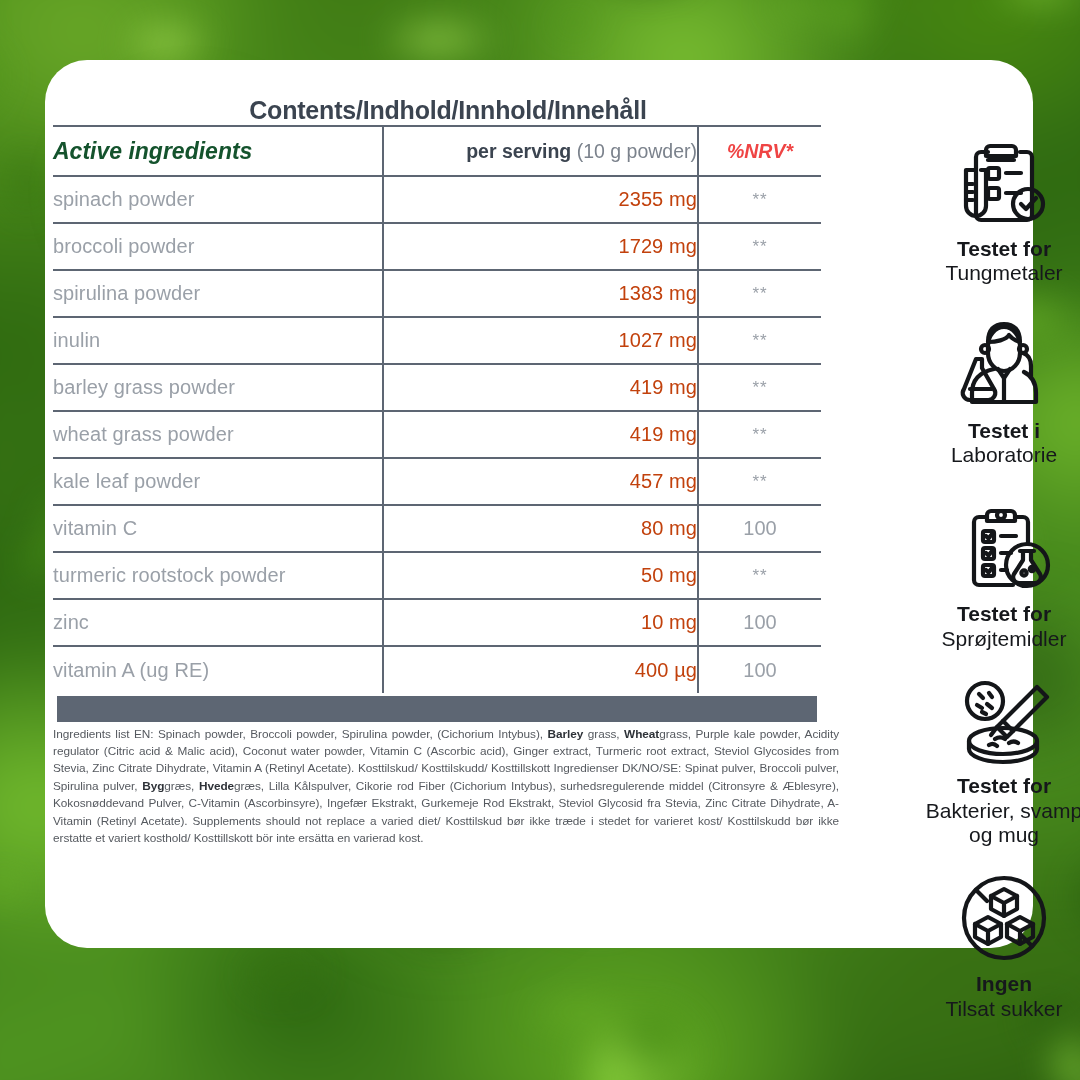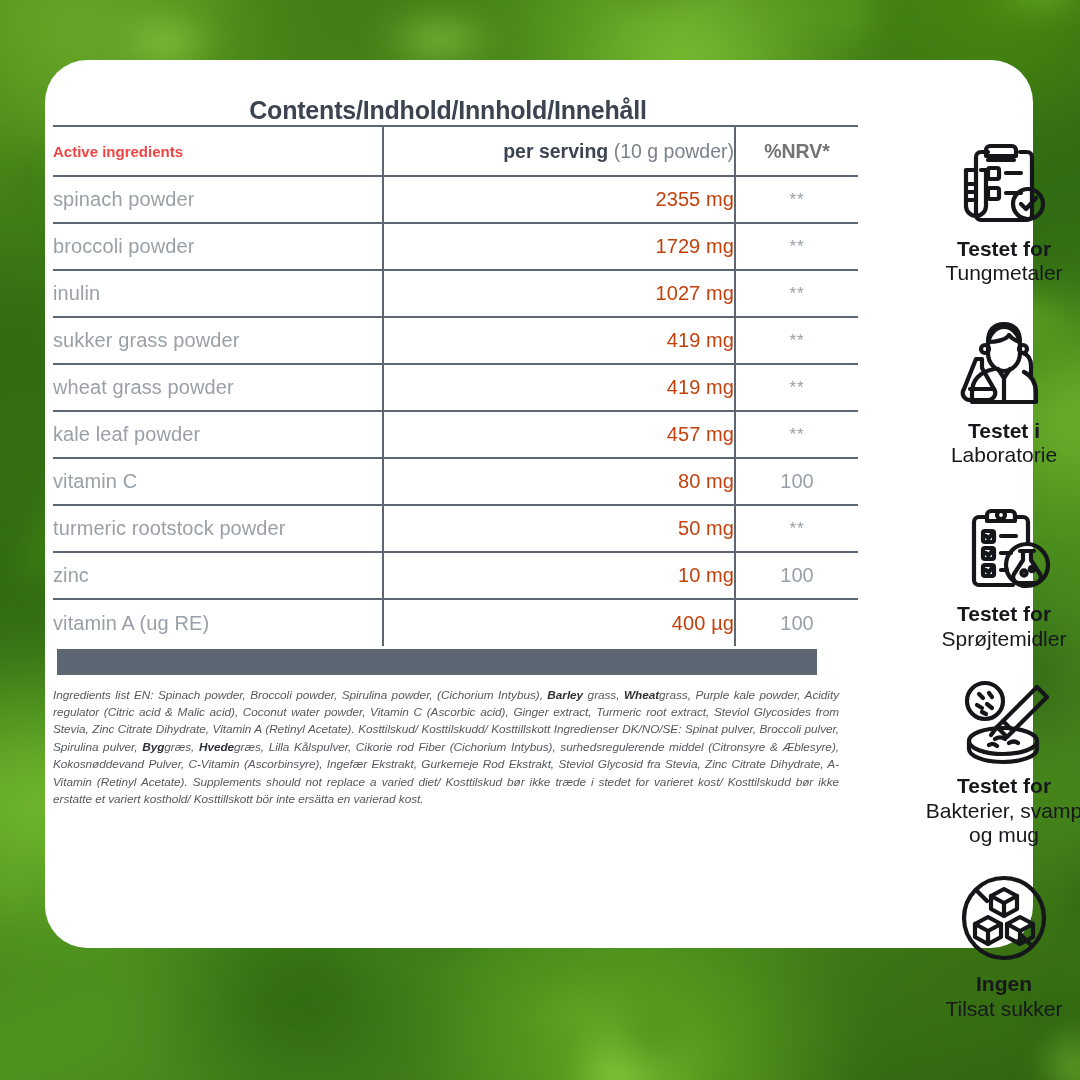--- a/index.html
+++ b/index.html
@@ -64,33 +64,33 @@
 
   table.nutri { border-collapse:collapse; width:768px; margin-left:0; table-layout:fixed; }
 
   table.nutri td, table.nutri th {
     border-top:2.5px solid #5d6673;
     padding:0;
     vertical-align:middle;
   }
 
   .c-name  { width:330px; }
-  .c-value { width:352px; border-left:2.5px solid #5d6673; }
+  .c-value { width:315px; border-left:2.5px solid #5d6673; }
   .c-nrv   { width:123px; border-left:2.5px solid #5d6673; }
 
   thead th { height:50px; }
 
   .th-name {
-    font-size:15px; font-weight:bold; color:#ef4444;
-    text-align:left; padding-left:22px;
+    font-size:23px; font-weight:bold; color:#14532d;
+    text-align:left; padding-left:22px;font-style:italic;
   }
   .th-value { font-size:19.5px; color:#3b4450; text-align:right; padding-right:16px; }
   .th-value b { font-weight:bold; }
   .th-value span { font-weight:normal; color:#7b828c; }
-  .th-nrv { font-size:19.5px; font-weight:bold; color:#737373; text-align:center; }
+  .th-nrv { font-size:19.5px; font-weight:bold; color:#ef4444; text-align:center;font-style:italic; }
 
   tbody tr td { height:47px; }
 
   .td-name {
     font-size:20px; color:#9aa0a8; font-weight:normal;
     text-align:left; padding-left:22px; letter-spacing:.1px;
   }
   .td-value {
     font-size:20px; color:#c2410c; text-align:right; padding-right:16px;
     letter-spacing:.1px;
@@ -98,27 +98,26 @@
   .td-nrv { font-size:20px; color:#9aa0a8; text-align:center; }
   .td-nrv.stars { font-size:17px; letter-spacing:1px; }
 
   .footer-bar {
     width:760px; height:26px; background:#5d6673;
     margin-top:2.5px; margin-left:4px;
   }
 
   .ingredients {
     width:786px;
-    margin-top:12px;
+    margin-top:4px;
     font-size:11.8px;
     line-height:1.48;
     color:#55595f;
     text-align:justify;
     letter-spacing:-.05px;
-    font-style:italic;
   }
   .ingredients b { font-weight:bold; color:#2e3238; }
 
   
   .badges {
     position:absolute;
     left:838px; top:78px; width:242px;
   }
   .badge { text-align:center; }
   .badge-icon { display:flex; justify-content:center; align-items:flex-end; }
@@ -155,26 +154,31 @@
             <td class="c-name td-name">spinach powder</td>
             <td class="c-value td-value">2355 mg</td>
             <td class="c-nrv td-nrv stars">**</td>
           </tr>
           <tr>
             <td class="c-name td-name">broccoli powder</td>
             <td class="c-value td-value">1729 mg</td>
             <td class="c-nrv td-nrv stars">**</td>
           </tr>
           <tr>
+            <td class="c-name td-name">spirulina powder</td>
+            <td class="c-value td-value">1383 mg</td>
+            <td class="c-nrv td-nrv stars">**</td>
+          </tr>
+          <tr>
             <td class="c-name td-name">inulin</td>
             <td class="c-value td-value">1027 mg</td>
             <td class="c-nrv td-nrv stars">**</td>
           </tr>
           <tr>
-            <td class="c-name td-name">sukker grass powder</td>
+            <td class="c-name td-name">barley grass powder</td>
             <td class="c-value td-value">419 mg</td>
             <td class="c-nrv td-nrv stars">**</td>
           </tr>
           <tr>
             <td class="c-name td-name">wheat grass powder</td>
             <td class="c-value td-value">419 mg</td>
             <td class="c-nrv td-nrv stars">**</td>
           </tr>
           <tr>
             <td class="c-name td-name">kale leaf powder</td>

